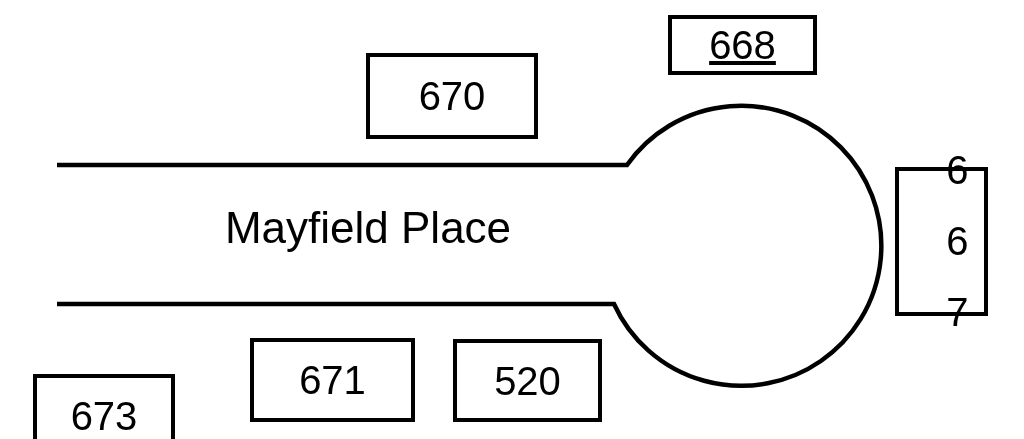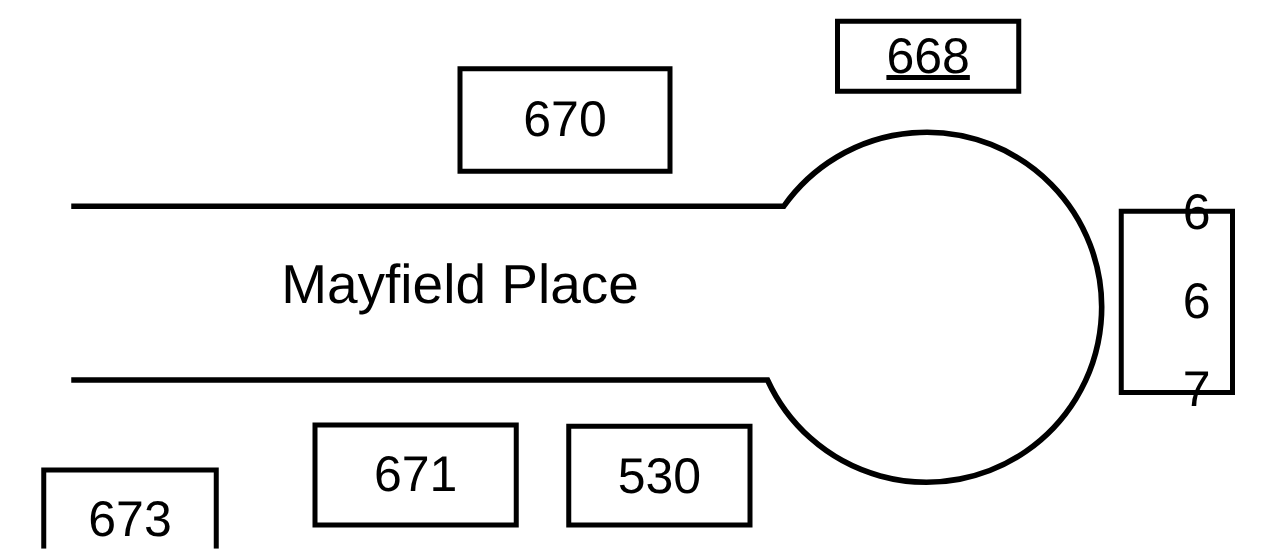--- a/index.html
+++ b/index.html
@@ -92,16 +92,16 @@
 
   <div class="house house-673">
     <span>673</span>
   </div>
 
   <div class="house house-671">
     <span>671</span>
   </div>
 
   <div class="house house-669">
-    <span>530</span>
+    <span>520</span>
   </div>
 
 </div>
 
 </body></html>

